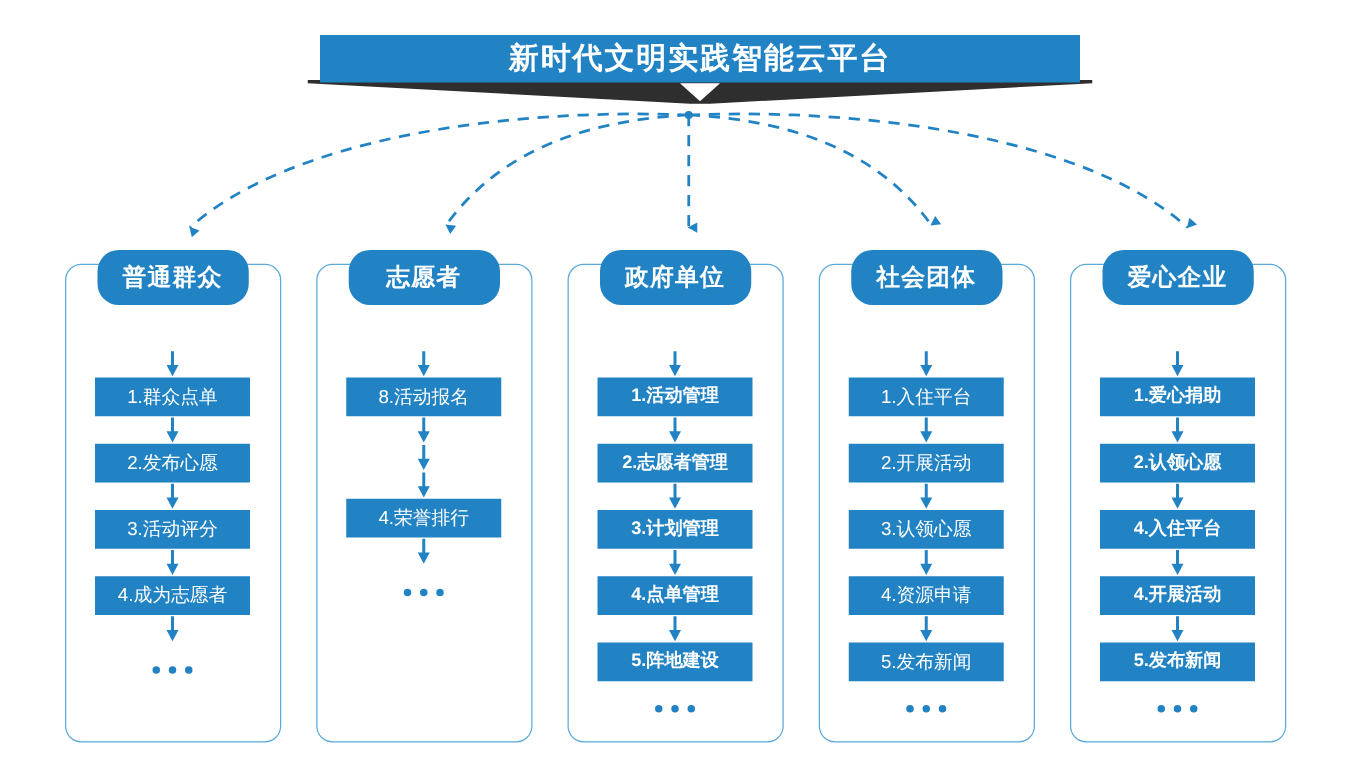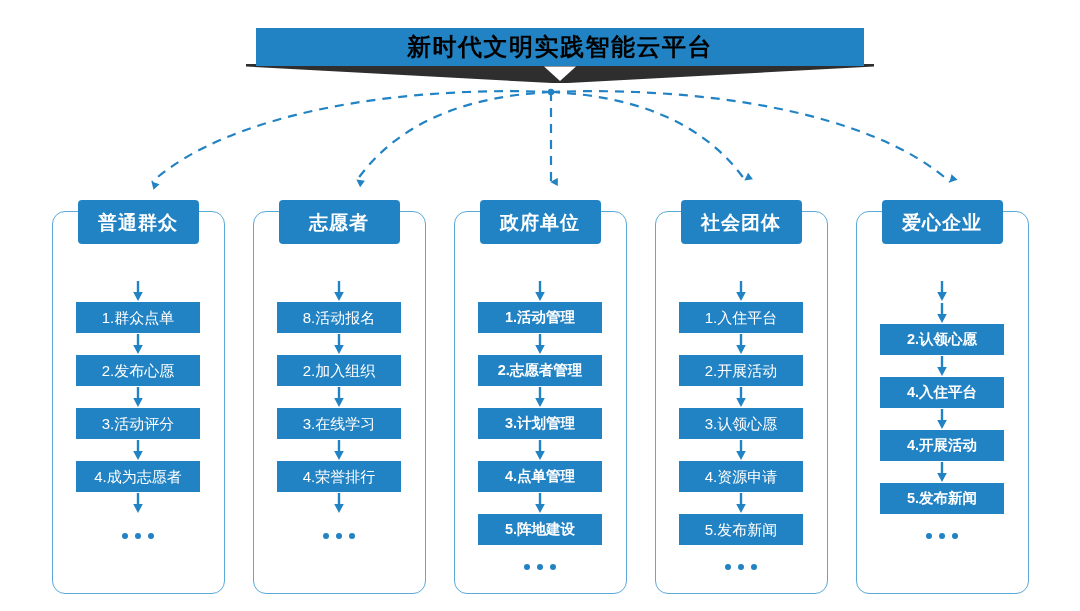--- a/index.html
+++ b/index.html
@@ -23,21 +23,21 @@
     top: 28px;
     width: 608px;
     height: 38px;
     background: #2283c4;
     display: flex;
     align-items: center;
     justify-content: center;
     z-index: 4;
   }
   #title-text {
-    color: #000000;
+    color: #ffffff;
     font-size: 24px;
     font-weight: bold;
     letter-spacing: 1.5px;
     line-height: 1;
   }
 
   
   #title-wedge {
     position: absolute;
     left: 246px;
@@ -99,21 +99,21 @@
     z-index: 2;
   }
 
   .col-header {
     position: absolute;
     left: 26px;
     top: 0;
     width: 121px;
     height: 44px;
     background: #2283c4;
-    border-radius: 4px;
+    border-radius: 17px;
     display: flex;
     align-items: center;
     justify-content: center;
     z-index: 3;
   }
   .col-header-label {
     color: #ffffff;
     font-size: 19px;
     font-weight: bold;
     letter-spacing: 1px;
@@ -268,30 +268,24 @@
           <path d="M7 1 L7 13" stroke="#2283c4" stroke-width="2.4" fill="none"></path>
           <path d="M2.2 12 L11.8 12 L7 21 Z" fill="#2283c4"></path>
         </svg>
       <div class="step-box">
           <span class="step-label">8.活动报名</span>
         </div>
       <svg class="step-arrow" viewBox="0 0 14 22">
           <path d="M7 1 L7 13" stroke="#2283c4" stroke-width="2.4" fill="none"></path>
           <path d="M2.2 12 L11.8 12 L7 21 Z" fill="#2283c4"></path>
         </svg>
-      <div class="step-box">
-          <span class="step-label">2.加入组织</span>
-        </div>
-      <svg class="step-arrow" viewBox="0 0 14 22">
-          <path d="M7 1 L7 13" stroke="#2283c4" stroke-width="2.4" fill="none"></path>
-          <path d="M2.2 12 L11.8 12 L7 21 Z" fill="#2283c4"></path>
-        </svg>
-      <div class="step-box">
-          <span class="step-label">3.在线学习</span>
-        </div>
+      <svg class="step-arrow" viewBox="0 0 14 22">
+          <path d="M7 1 L7 13" stroke="#2283c4" stroke-width="2.4" fill="none"></path>
+          <path d="M2.2 12 L11.8 12 L7 21 Z" fill="#2283c4"></path>
+        </svg>
       <svg class="step-arrow" viewBox="0 0 14 22">
           <path d="M7 1 L7 13" stroke="#2283c4" stroke-width="2.4" fill="none"></path>
           <path d="M2.2 12 L11.8 12 L7 21 Z" fill="#2283c4"></path>
         </svg>
       <div class="step-box">
           <span class="step-label">4.荣誉排行</span>
         </div>
       <svg class="step-arrow" viewBox="0 0 14 22">
           <path d="M7 1 L7 13" stroke="#2283c4" stroke-width="2.4" fill="none"></path>
           <path d="M2.2 12 L11.8 12 L7 21 Z" fill="#2283c4"></path>
@@ -408,20 +402,23 @@
     <div class="col-frame"></div>
     <div class="col-notch"></div>
     <div class="col-header">
       <span class="col-header-label">爱心企业</span>
     </div>
     <div class="col-body">
       <svg class="step-arrow" viewBox="0 0 14 22">
           <path d="M7 1 L7 13" stroke="#2283c4" stroke-width="2.4" fill="none"></path>
           <path d="M2.2 12 L11.8 12 L7 21 Z" fill="#2283c4"></path>
         </svg>
+      <div class="step-box">
+          <span class="step-label">1.爱心捐助</span>
+        </div>
       <svg class="step-arrow" viewBox="0 0 14 22">
           <path d="M7 1 L7 13" stroke="#2283c4" stroke-width="2.4" fill="none"></path>
           <path d="M2.2 12 L11.8 12 L7 21 Z" fill="#2283c4"></path>
         </svg>
       <div class="step-box">
           <span class="step-label">2.认领心愿</span>
         </div>
       <svg class="step-arrow" viewBox="0 0 14 22">
           <path d="M7 1 L7 13" stroke="#2283c4" stroke-width="2.4" fill="none"></path>
           <path d="M2.2 12 L11.8 12 L7 21 Z" fill="#2283c4"></path>

